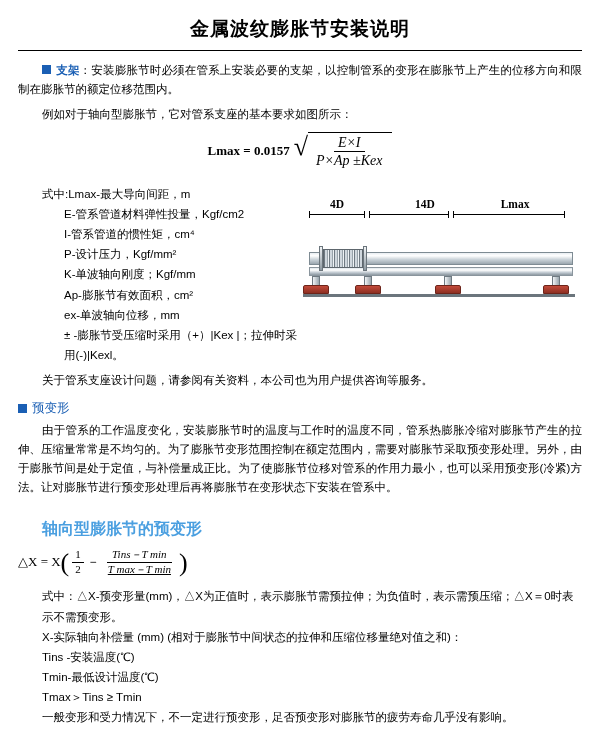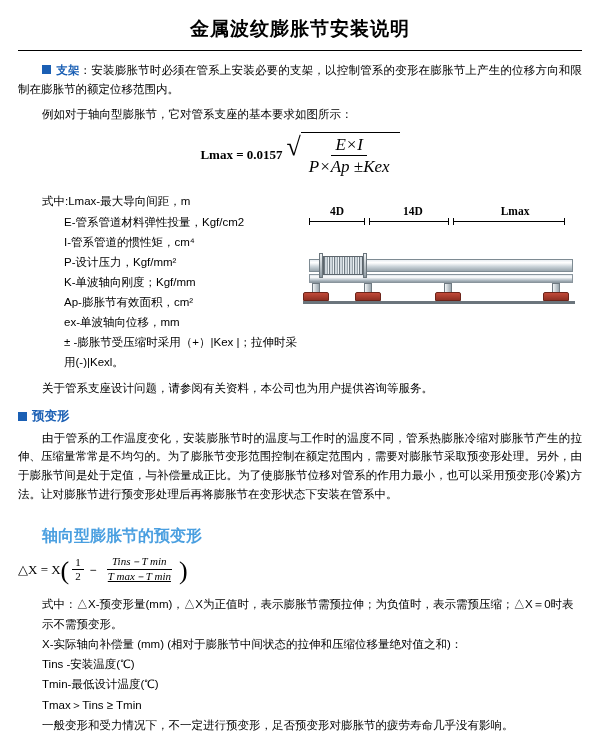--- a/index.html
+++ b/index.html
@@ -38,21 +38,21 @@
     margin: 0 0 6px 0;
     font-size: 11.5px;
     line-height: 1.65;
     text-align: justify;
   }
   .indent {
     text-indent: 24px;
   }
   .sec-head {
     font-size: 12.5px;
-    font-weight: bold;
+    font-weight: normal;
     color: #1a5fb4;
     margin: 10px 0 4px 0;
     display: flex;
     align-items: center;
     gap: 5px;
   }
   .sec-head .sq {
     display: inline-block;
     width: 9px;
     height: 9px;
@@ -94,21 +94,21 @@
     border-top: 1px solid #000;
     padding: 1px 6px 0 4px;
     display: flex;
     align-items: center;
   }
   .frac {
     display: inline-flex;
     flex-direction: column;
     align-items: center;
     font-family: "Liberation Serif", serif;
-    font-size: 17px;
+    font-size: 14px;
     line-height: 1.25;
     font-style: italic;
   }
   .frac .num {
     padding: 0 4px;
     border-bottom: 1px solid #000;
   }
   .frac .den {
     padding: 0 4px;
   }
@@ -329,21 +329,21 @@
         <div class="row i1">± -膨胀节受压缩时采用（+）|Kex |；拉伸时采用(-)|Kexl。</div>
       </div>
     </div>
 
     <div class="right">
       <div class="figure">
         <div class="dimrow">
           <div class="dimlabel" style="left:6px;width:56px;">4D</div>
           <div class="dimline" style="left:6px;width:56px;"></div>
 
-          <div class="dimlabel" style="left:70px;width:80px;">14D</div>
+          <div class="dimlabel" style="left:82px;width:80px;">14D</div>
           <div class="dimline" style="left:66px;width:80px;"></div>
 
           <div class="dimlabel" style="left:156px;width:112px;">Lmax</div>
           <div class="dimline" style="left:150px;width:112px;"></div>
         </div>
 
         <div class="pipe-scene">
           <div class="pipe"></div>
           <div class="pipe2"></div>
           <div class="bellows"></div>

